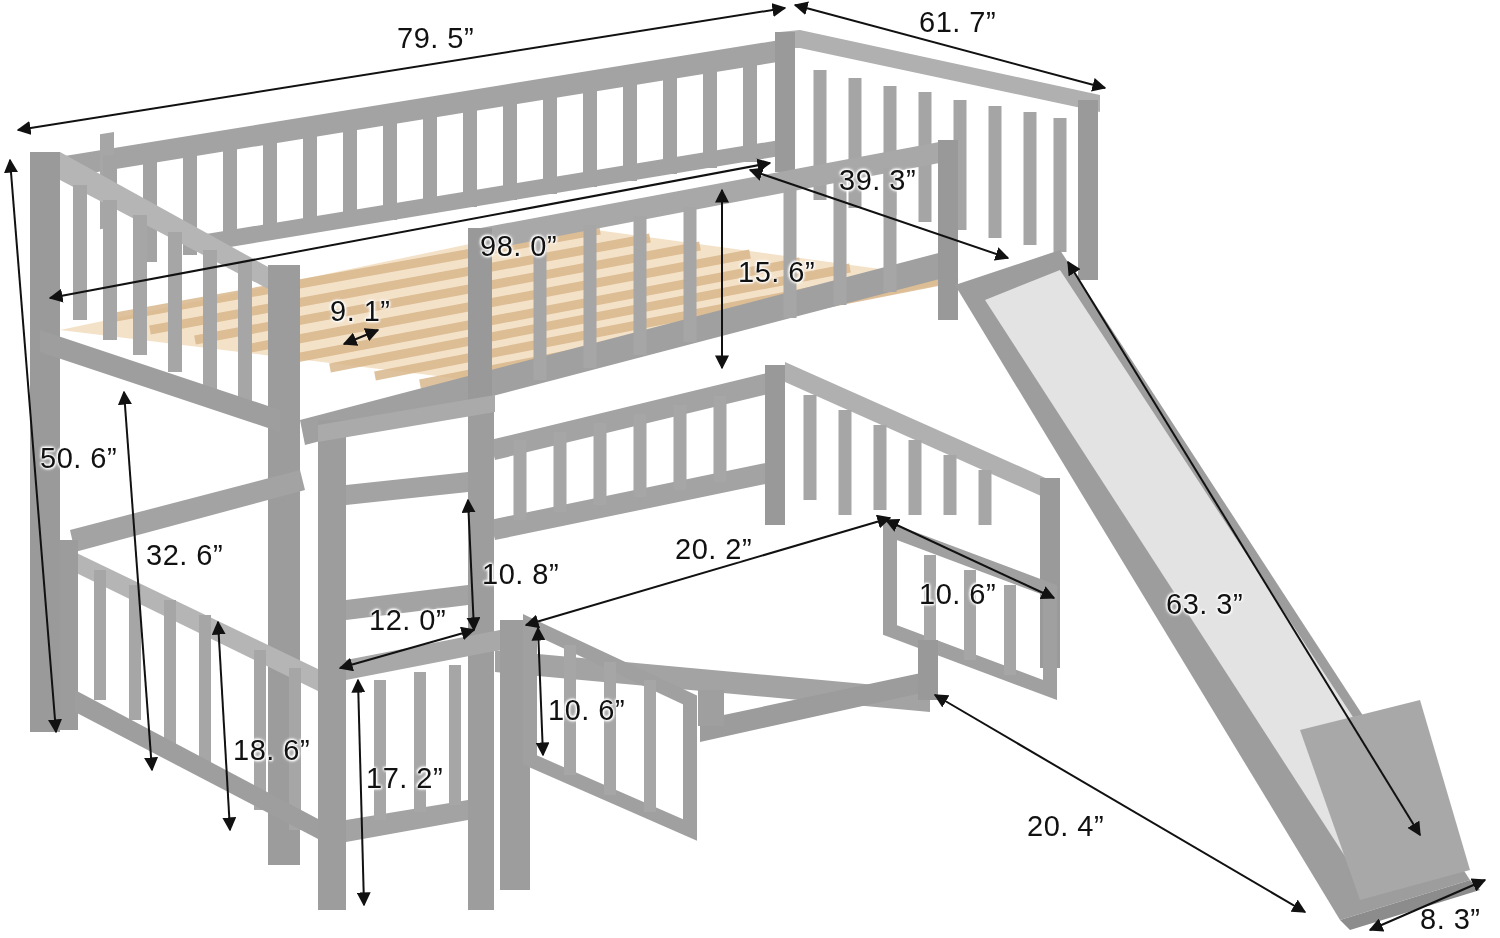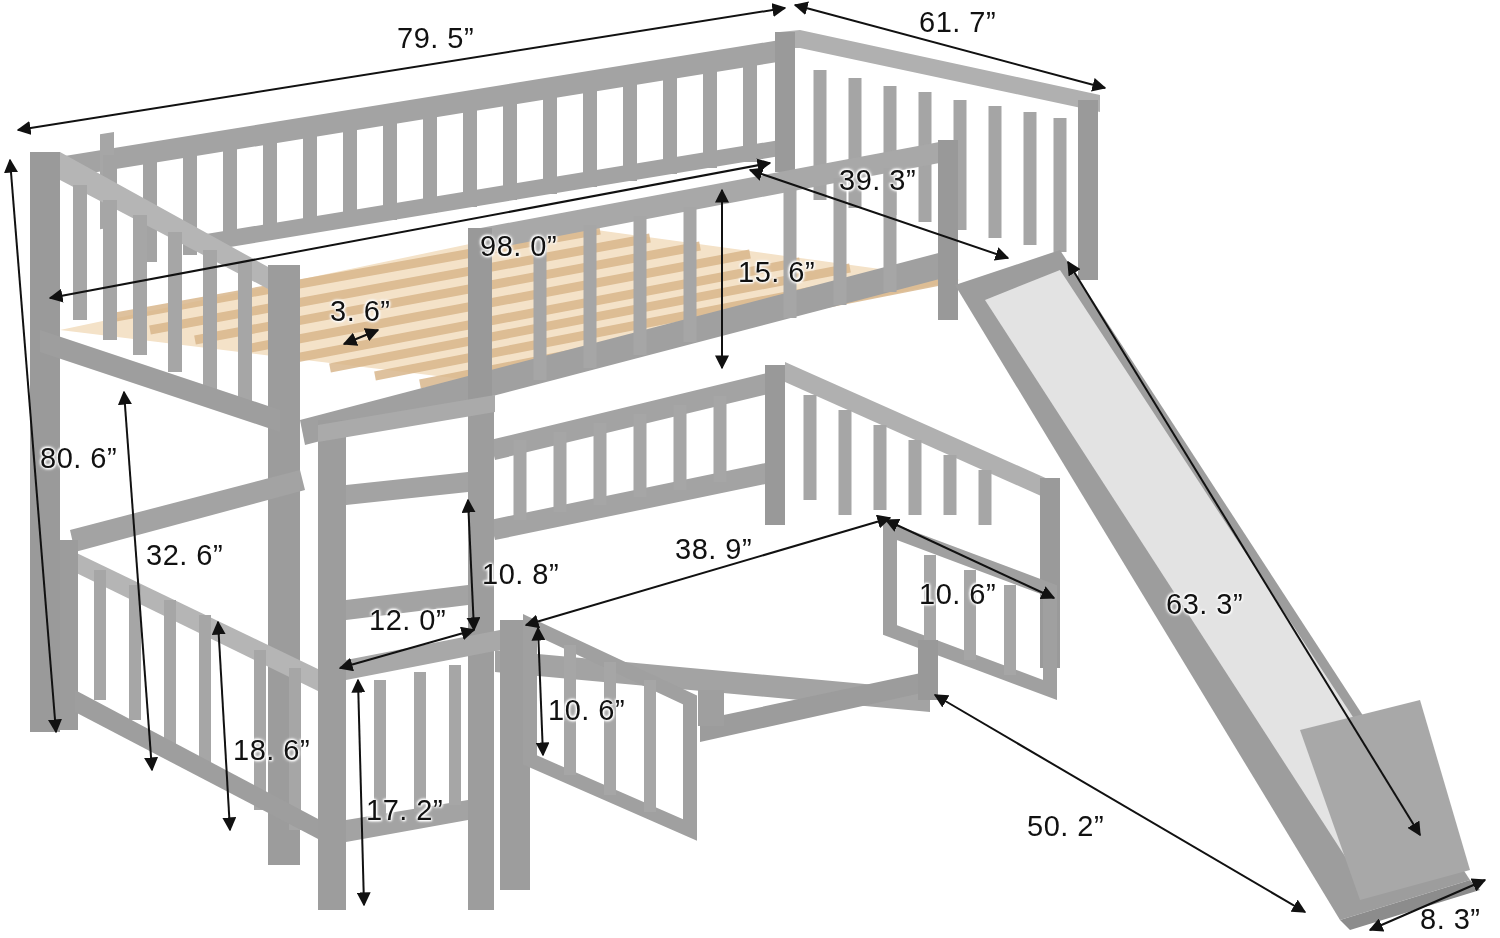--- a/index.html
+++ b/index.html
@@ -206,26 +206,26 @@
       <line x1="1370" y1="930" x2="1485" y2="880" marker-start="url(#arr)" marker-end="url(#arr)"></line>
     </g>
   </svg>
 
   
   <div class="dim-label" style="left:397px;top:24px">79. 5”</div>
   <div class="dim-label" style="left:919px;top:8px">61. 7”</div>
   <div class="dim-label halo" style="left:839px;top:166px">39. 3”</div>
   <div class="dim-label halo" style="left:480px;top:232px">98. 0”</div>
   <div class="dim-label halo" style="left:738px;top:258px">15. 6”</div>
-  <div class="dim-label halo" style="left:330px;top:297px">3. 6”</div>
-  <div class="dim-label halo" style="left:40px;top:444px">80. 6”</div>
+  <div class="dim-label halo" style="left:330px;top:297px">9. 1”</div>
+  <div class="dim-label halo" style="left:40px;top:444px">50. 6”</div>
   <div class="dim-label halo" style="left:146px;top:541px">32. 6”</div>
   <div class="dim-label halo" style="left:482px;top:560px">10. 8”</div>
-  <div class="dim-label halo" style="left:675px;top:535px">38. 9”</div>
+  <div class="dim-label halo" style="left:675px;top:535px">20. 2”</div>
   <div class="dim-label halo" style="left:919px;top:580px">10. 6”</div>
   <div class="dim-label halo" style="left:1166px;top:590px">63. 3”</div>
   <div class="dim-label halo" style="left:369px;top:606px">12. 0”</div>
   <div class="dim-label halo" style="left:548px;top:696px">10. 6”</div>
   <div class="dim-label halo" style="left:233px;top:736px">18. 6”</div>
-  <div class="dim-label halo" style="left:366px;top:796px">17. 2”</div>
-  <div class="dim-label" style="left:1027px;top:812px">50. 2”</div>
+  <div class="dim-label halo" style="left:366px;top:764px">17. 2”</div>
+  <div class="dim-label" style="left:1027px;top:812px">20. 4”</div>
   <div class="dim-label" style="left:1420px;top:905px">8. 3”</div>
 </div>
 
 </body></html>

